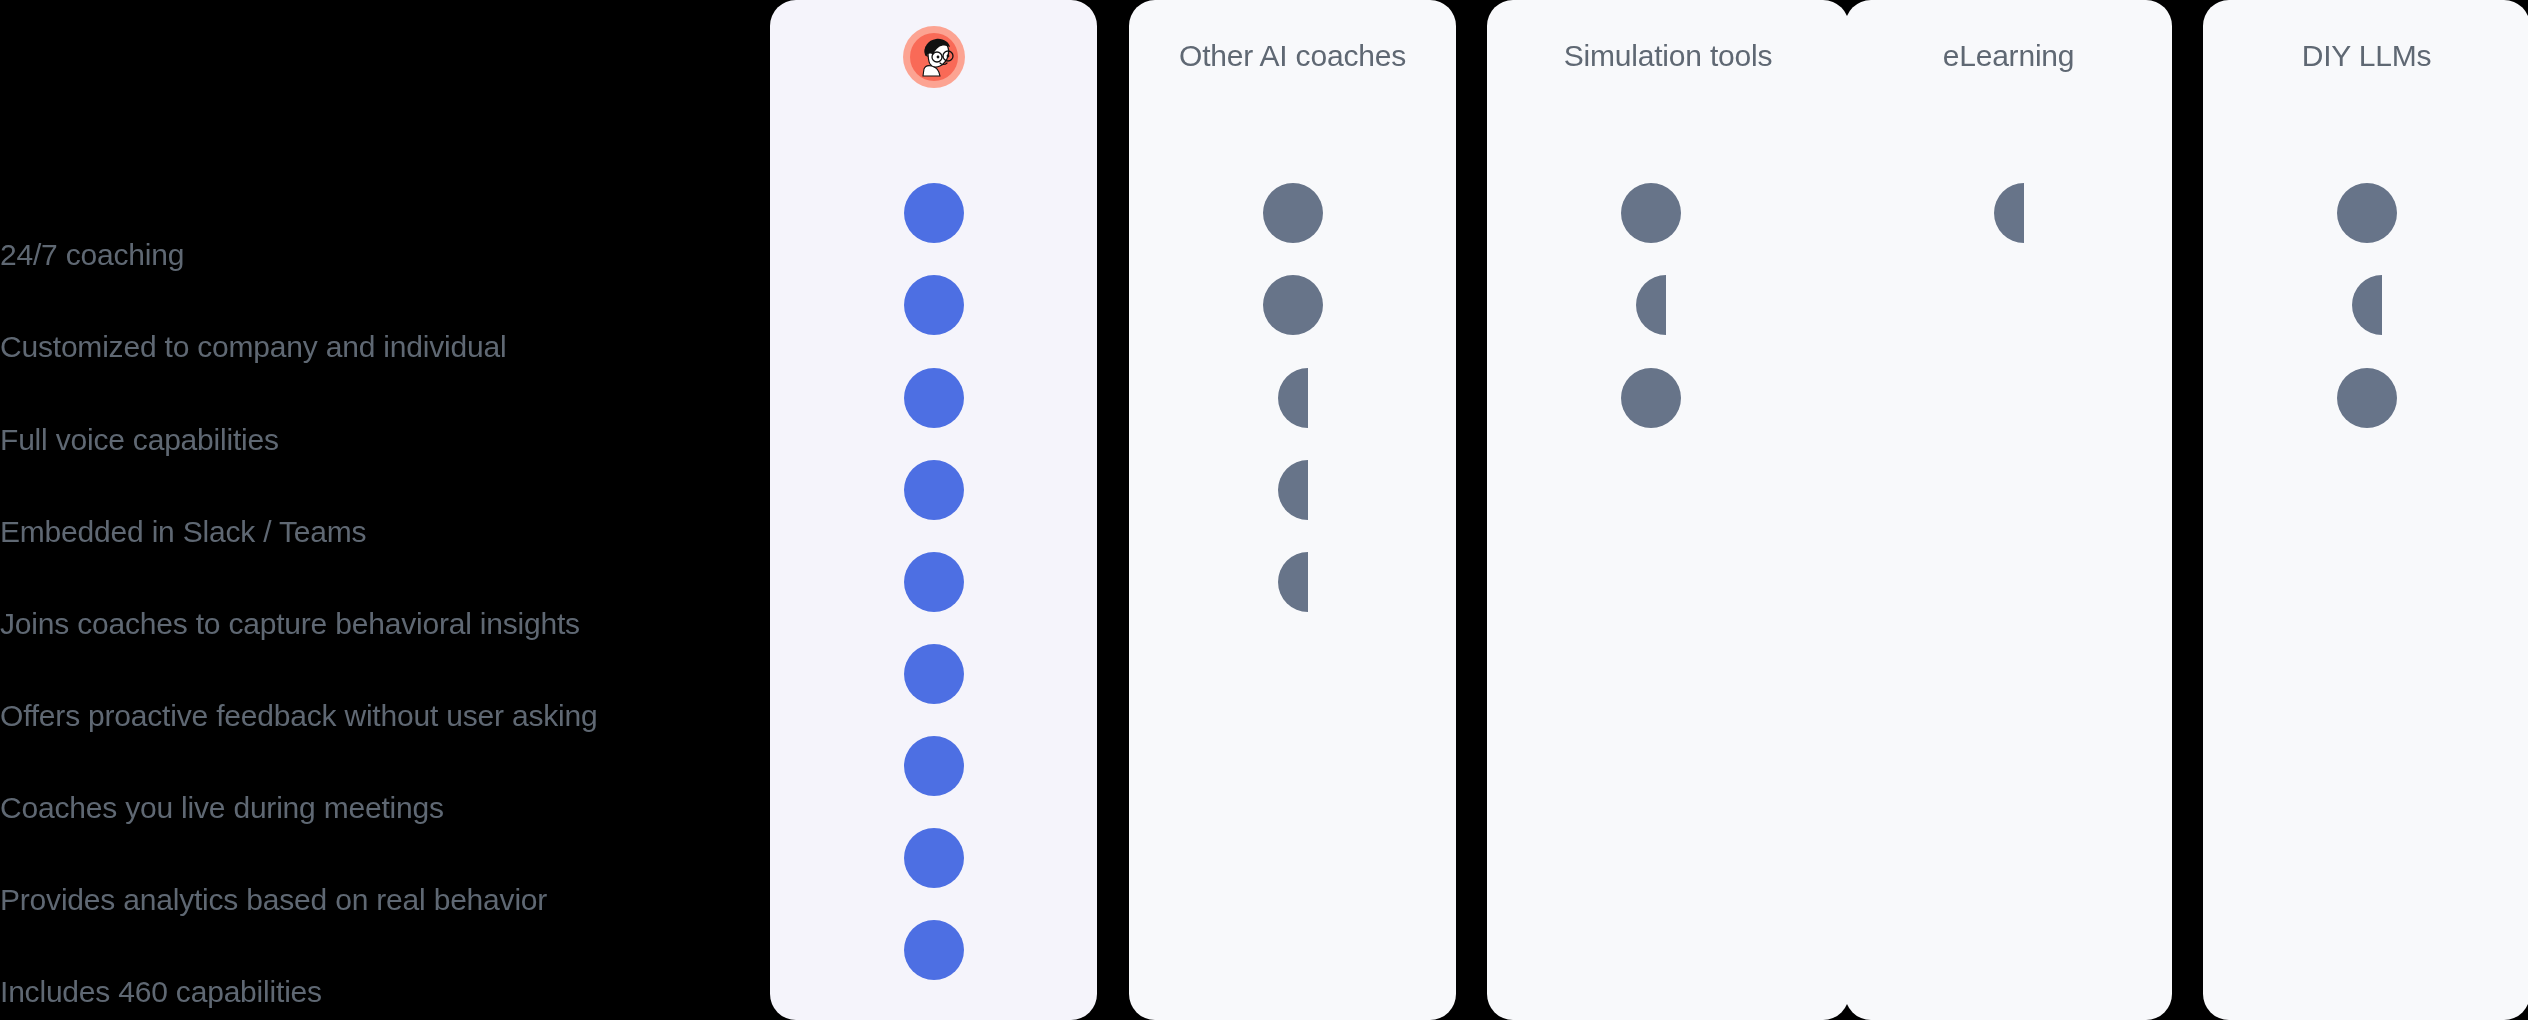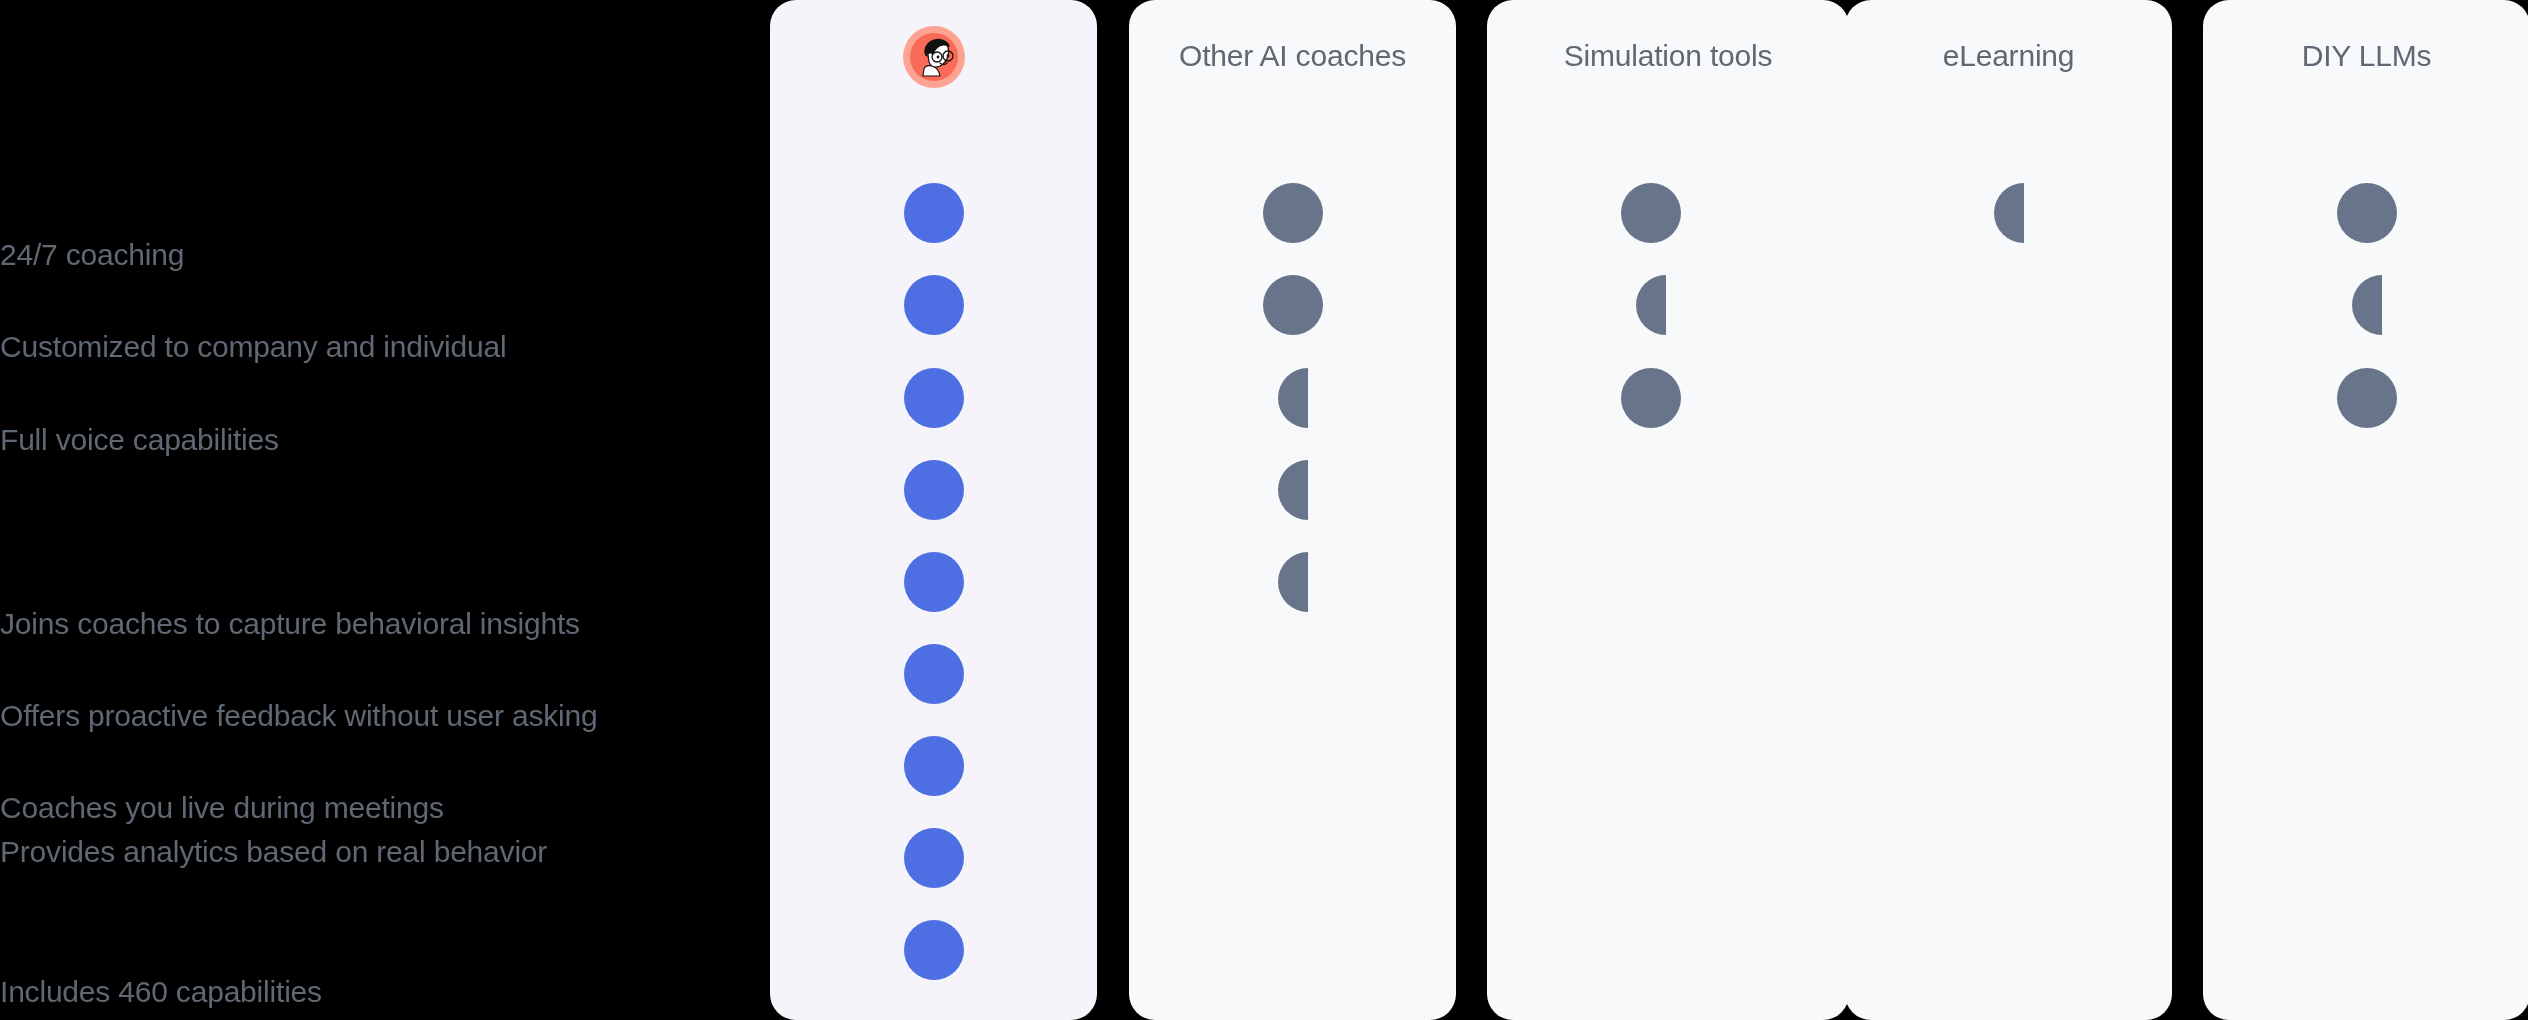--- a/index.html
+++ b/index.html
@@ -98,24 +98,25 @@
 </style>
 </head>
 <body>
 
 <div class="board">
 
   <div class="labels">
       <div class="row-label" style="top: 198px;">24/7 coaching</div>
       <div class="row-label" style="top: 383px;">Full voice capabilities</div>
       <div class="row-label" style="top: 290px;">Customized to company and individual</div>
+      <div class="row-label" style="top: 475px;">Embedded in Slack / Teams</div>
       <div class="row-label" style="top: 567px;">Joins coaches to capture behavioral insights</div>
       <div class="row-label" style="top: 751px;">Coaches you live during meetings</div>
       <div class="row-label" style="top: 659px;">Offers proactive feedback without user asking</div>
-      <div class="row-label" style="top: 795px;">Provides analytics based on real behavior</div>
+      <div class="row-label" style="top: 843px;">Provides analytics based on real behavior</div>
       <div class="row-label" style="top: 935px;">Includes 460 capabilities</div>
     </div>
 
   <div id="cards-layer">
       <div class="card featured" style="left: 770px; width: 327px;">
         <div class="card-header">
           <div class="avatar-wrap">
             <div class="avatar-ring"></div>
             <div class="avatar-core">
               <svg viewBox="0 0 48 48" xmlns="http://www.w3.org/2000/svg">

